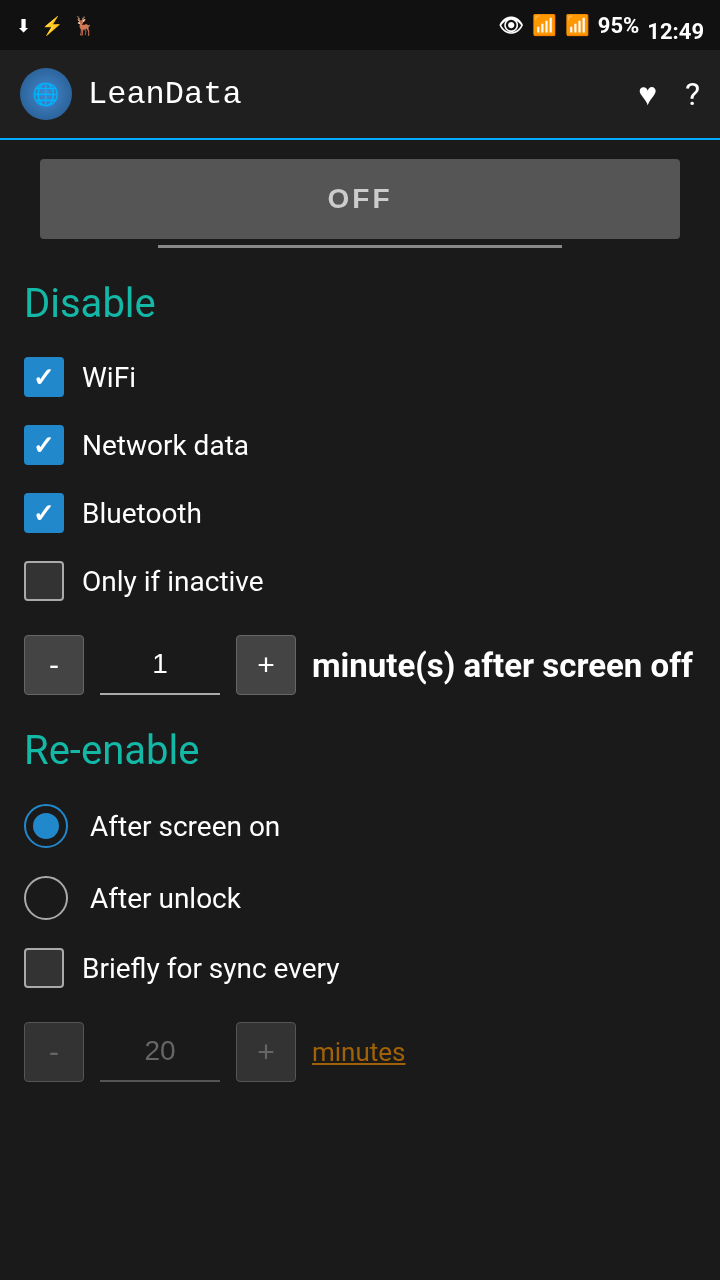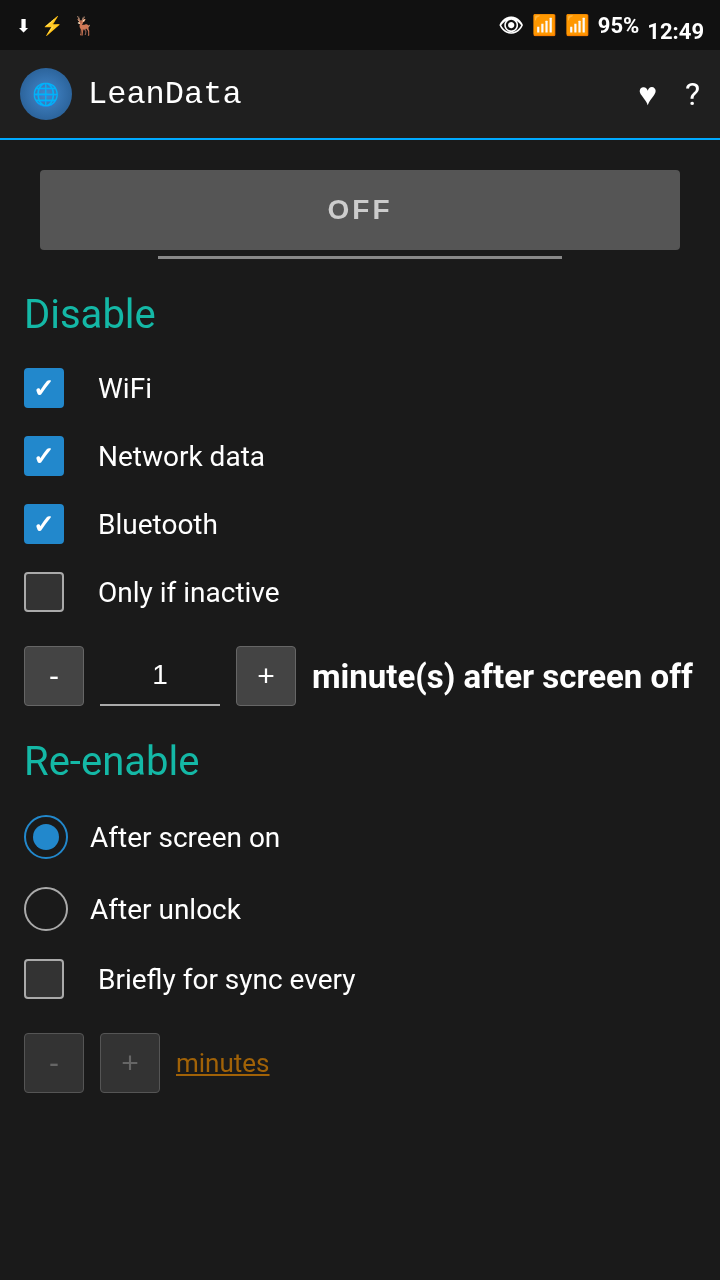--- a/index.html
+++ b/index.html
@@ -87,21 +87,21 @@
     }
 
     .app-bar-icon {
       font-size: 32px;
       color: #ffffff;
       cursor: pointer;
     }
 
     
     .content {
-      padding: 20px 24px;
+      padding: 9px 24px;
     }
 
     
     .toggle-off-btn {
       width: 640px;
       height: 80px;
       background-color: #555555;
       border: none;
       border-radius: 4px;
       margin: 10px auto 0 auto;
@@ -130,21 +130,21 @@
       font-size: 40px;
       font-weight: normal;
       color: #14b8a6;
       margin: 32px 0 16px 0;
     }
 
     
     .checkbox-item {
       display: flex;
       align-items: center;
-      gap: 34px;
+      gap: 18px;
       padding: 14px 0;
     }
 
     .checkbox {
       width: 40px;
       height: 40px;
       border: 2px solid #aaaaaa;
       border-radius: 4px;
       background-color: #333333;
       display: flex;
@@ -361,18 +361,19 @@
       <span class="radio-label">After unlock</span>
     </div>
 
     <div class="checkbox-item">
       <div class="checkbox"></div>
       <span class="checkbox-label">Briefly for sync every</span>
     </div>
 
     <div class="sync-row">
       <button class="counter-btn disabled">-</button>
+      <input class="counter-input disabled" type="text" value="20" disabled="" style="width: 120px; height: 60px; font-size: 28px; color: rgb(102, 102, 102); text-align: center; background: transparent; border-top: none; border-right: none; border-left: none; border-image: initial; border-bottom: 2px solid rgb(85, 85, 85);">
       <button class="counter-btn disabled">+</button>
       <span class="sync-minutes-label">minutes</span>
     </div>
   </div>
 
 </div>
 
 </body></html>

